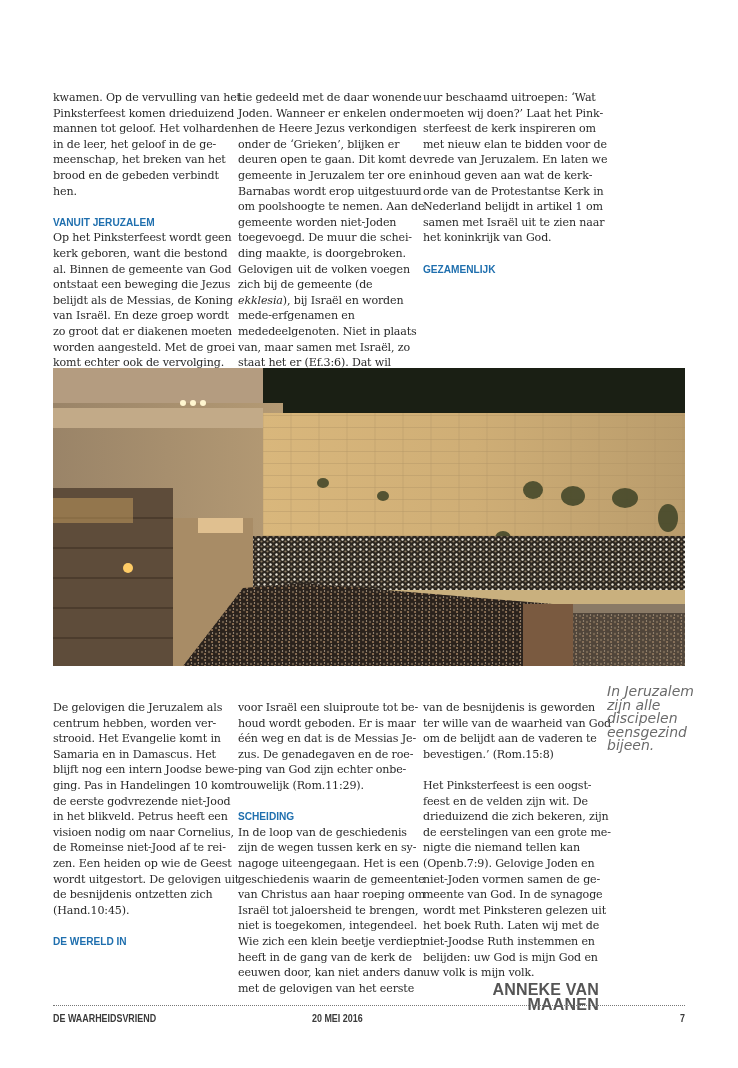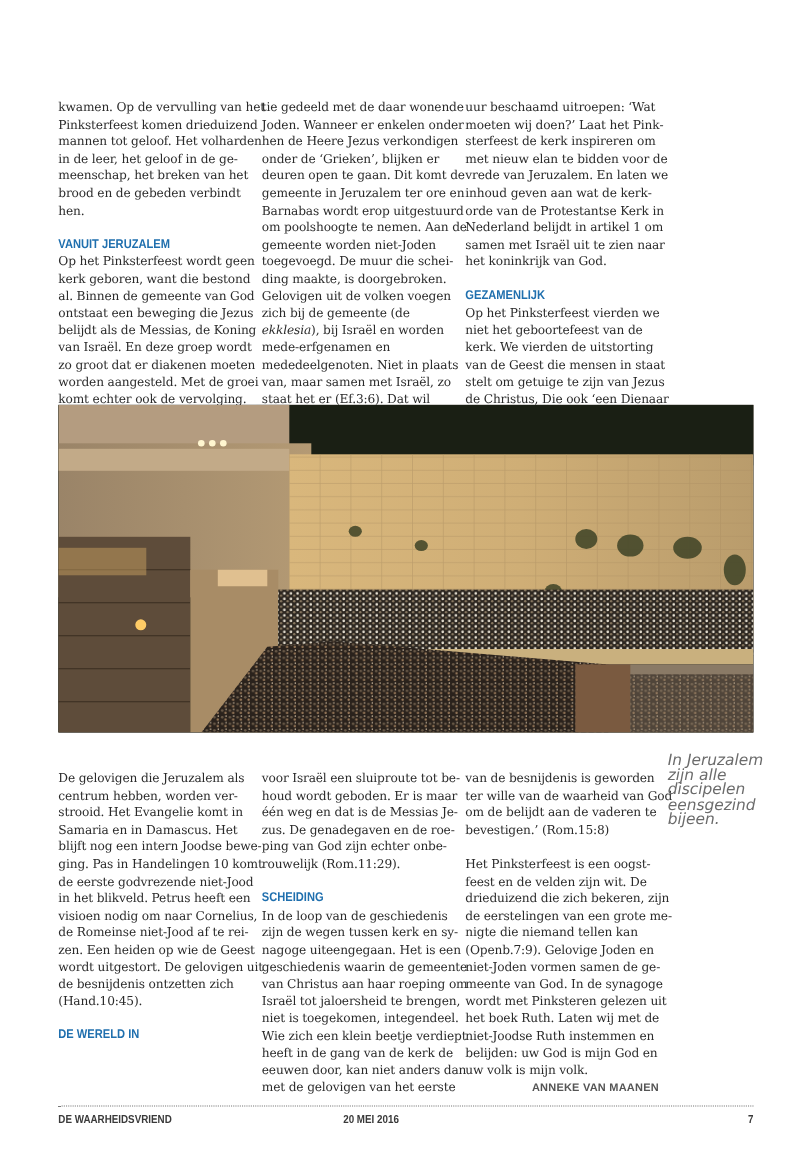--- a/index.html
+++ b/index.html
@@ -9,21 +9,21 @@
   .col p { margin: 0; }
   .col .gap { height: 15.6px; }
   .head { font-family: "Liberation Sans", sans-serif; font-weight: bold; color: #1f6fae;
           font-size: 11.5px; letter-spacing: 0; line-height: 15.6px; transform: scaleX(0.88); transform-origin: left; }
   .c1 { left: 53px; width: 190px; }
   .c2 { left: 238px; width: 190px; }
   .c3 { left: 423px; width: 190px; }
   .top { top: 90px; }
   .bot { top: 700px; }
   .byline { font-family: "Liberation Sans", sans-serif; font-weight: bold; color: #555;
-            font-size: 10px; letter-spacing: 0.2px; text-align: right; padding-right: 14px; margin-top: 1px; }
+            font-size: 16px; letter-spacing: 0.2px; text-align: right; padding-right: 14px; margin-top: 1px; }
   .caption { position: absolute; left: 607px; top: 685px; width: 100px;
              font-family: "DejaVu Sans", "Liberation Sans", sans-serif; font-style: italic;
              font-size: 14px; line-height: 13.5px; color: #6b6b6b; }
   .photo { position: absolute; left: 53px; top: 368px; width: 632px; height: 298px; overflow: hidden; background: #2a2418; }
   .footer-rule { position: absolute; left: 53px; top: 1005px; width: 632px; border-top: 1px dotted #777; }
   .footer { position: absolute; top: 1012px; font-family: "Liberation Sans", sans-serif; font-weight: bold;
             font-size: 10.5px; color: #3a3a3a; transform: scaleX(0.85); transform-origin: left; }
   .f-left { left: 53px; }
   .f-mid { left: 312px; }
   .f-right { left: 680px; }
@@ -39,21 +39,20 @@
 </div>
 
 <div class="col c2 top">
   <p><span>tie gedeeld met de daar wonende Joden. Wanneer er enkelen onder hen de Heere Jezus verkondigen onder de ‘Grieken’, blijken er deuren open te gaan. Dit komt de gemeente in Jeruzalem ter ore en Barnabas wordt erop uitgestuurd om poolshoogte te nemen. Aan de gemeente worden niet-Joden toegevoegd. De muur die schei­ding maakte, is doorgebroken. Gelovigen uit de volken voegen zich bij de gemeente (de </span><em>ekklesia</em><span>), bij Israël en worden mede-erfge­namen en mededeelgenoten. Niet in plaats van, maar samen met Israël, zo staat het er (Ef.3:6). Dat wil overigens niet zeggen dat er</span></p>
 </div>
 
 <div class="col c3 top">
   <p>uur beschaamd uitroepen: ‘Wat moeten wij doen?’ Laat het Pink­sterfeest de kerk inspireren om met nieuw elan te bidden voor de vrede van Jeruzalem. En laten we inhoud geven aan wat de kerk­orde van de Protestantse Kerk in Nederland belijdt in artikel 1 om samen met Israël uit te zien naar het koninkrijk van God.</p>
   <div class="gap"></div>
   <div class="head">GEZAMENLIJK</div>
-  <p>Op het Pinksterfeest vierden we niet het geboortefeest van de kerk. We vierden de uitstorting van de Geest die mensen in staat stelt om getuige te zijn van Jezus de Christus, Die ook ‘een Dienaar</p>
 </div>
 
 <div class="photo">
   <svg width="632" height="298" viewBox="0 0 632 298" xmlns="http://www.w3.org/2000/svg">
     <defs>
       <linearGradient id="wallg" x1="0" y1="0" x2="1" y2="0">
         <stop offset="0" stop-color="#d9b77c"></stop>
         <stop offset="0.5" stop-color="#cfae76"></stop>
         <stop offset="1" stop-color="#b99c6c"></stop>
       </linearGradient>

